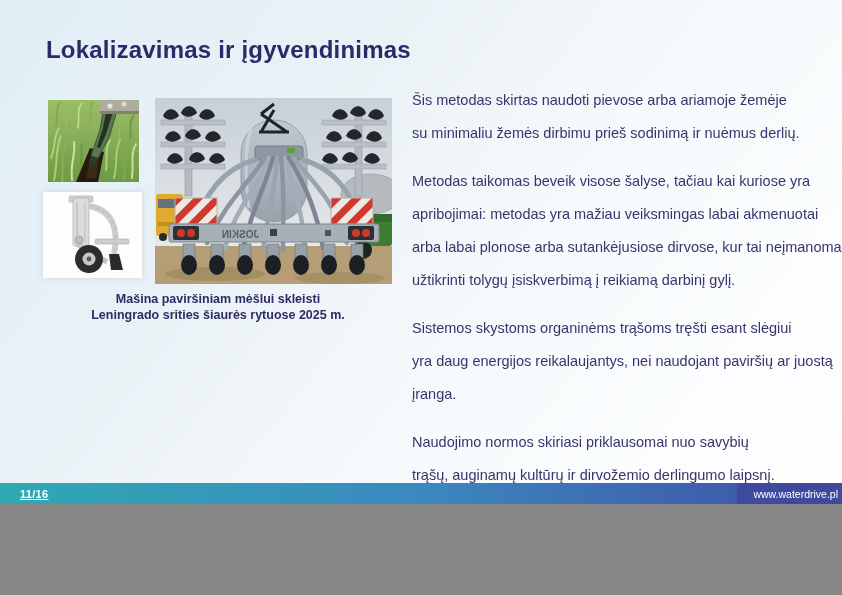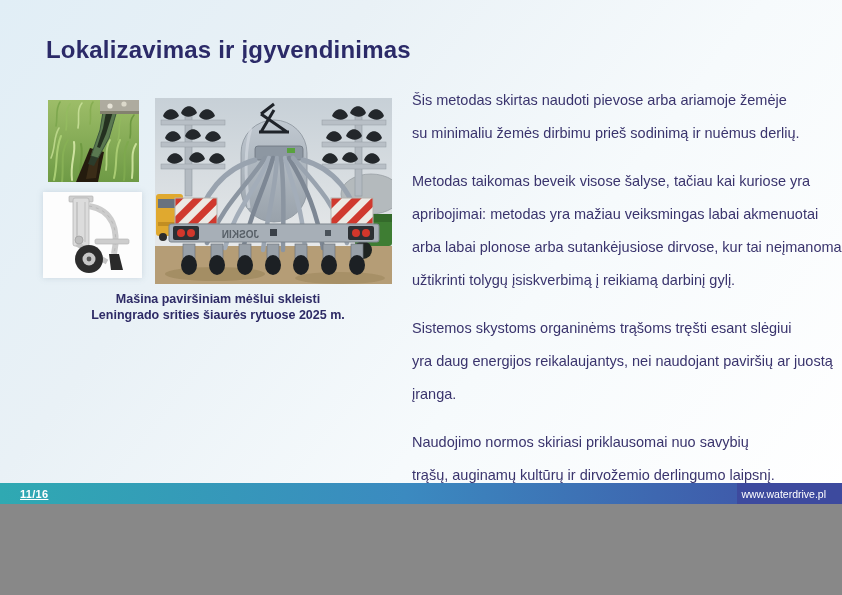--- a/index.html
+++ b/index.html
@@ -27,21 +27,21 @@
     color:#3a346d; font-weight:500; white-space:pre-line;
   }
   .footer{ position:absolute; left:0; bottom:0; width:842px; height:21px; display:flex; }
   .footer-left{
     flex:1; display:flex; align-items:center; padding-left:20px;
     background:linear-gradient(90deg,#2fa9b2 0%,#3b8ac0 55%,#3f5cab 100%);
   }
   .footer-left span{ color:#ffffff; font-size:11px; font-weight:bold; letter-spacing:.3px;text-decoration:underline; }
   .footer-right{
     width:105px; display:flex; align-items:center; justify-content:flex-end;
-    padding-right:16px; background:#3d4a9e; cursor:pointer;
+    padding-right:4px; background:#3d4a9e; cursor:pointer;
   }
   .footer-right span{ color:#ffffff; font-size:10.5px; }
 </style>
 </head>
 <body>
 
 <div class="slide">
 
   <h1 class="title">Lokalizavimas ir įgyvendinimas</h1>
 

